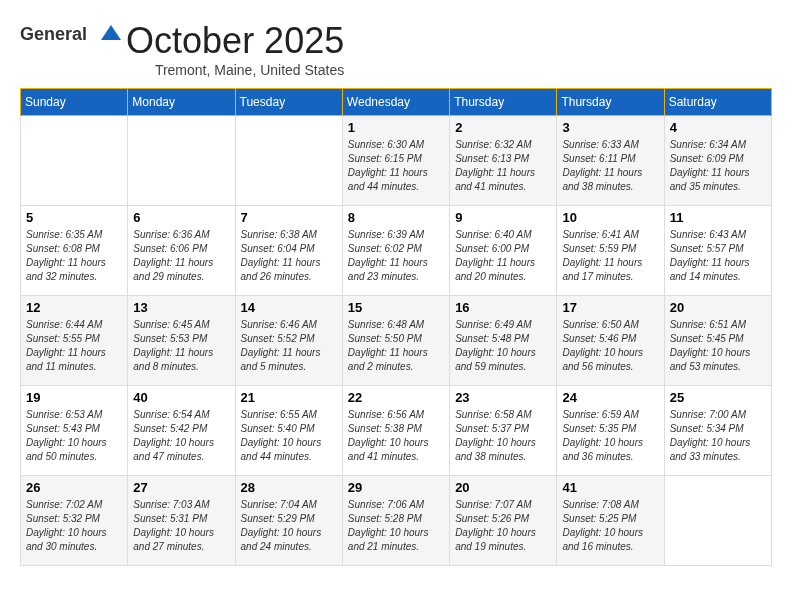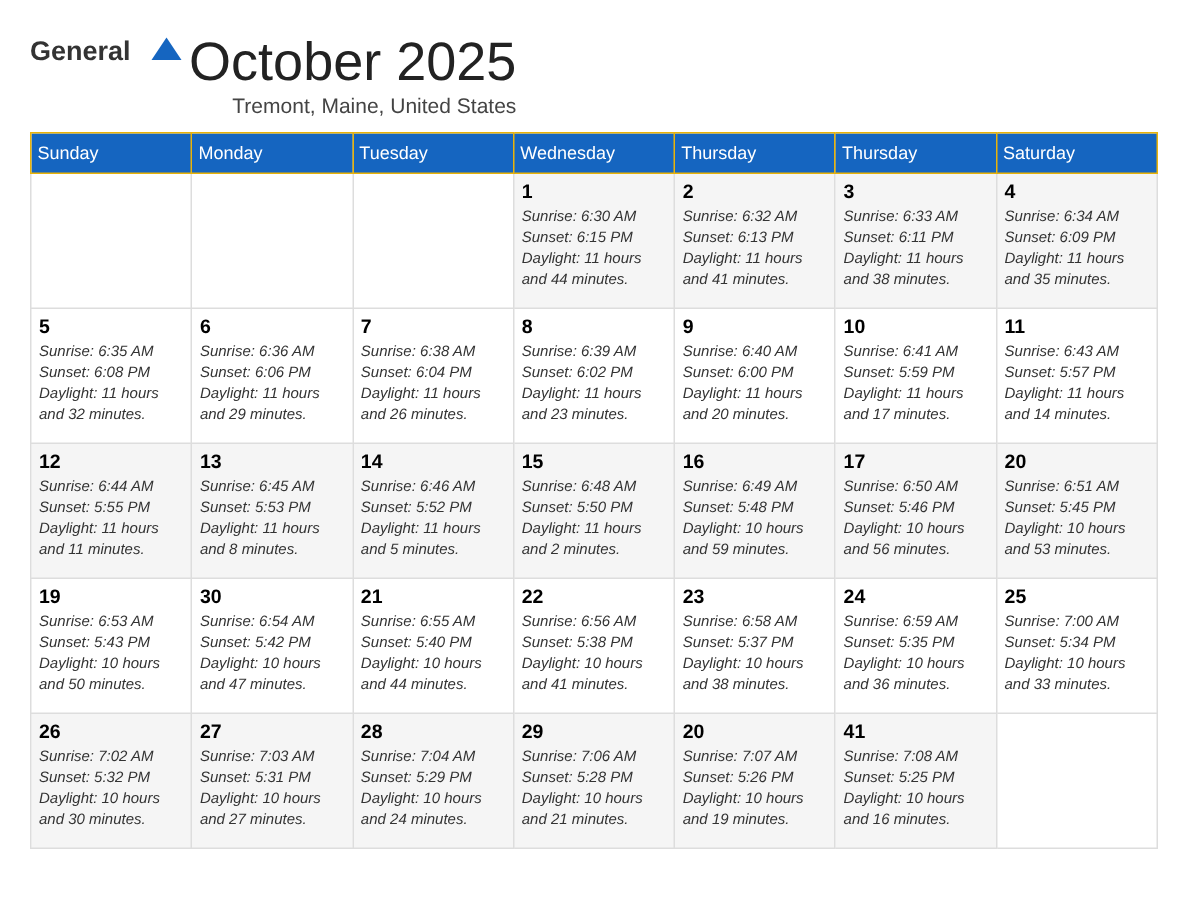--- a/index.html
+++ b/index.html
@@ -202,21 +202,21 @@
           <span class="day-num">20</span>
           <div class="day-info">Sunrise: 6:51 AM<br>Sunset: 5:45 PM<br>Daylight: 10 hours<br>and 53 minutes.</div>
         </td>
       </tr>
       <tr>
         <td>
           <span class="day-num">19</span>
           <div class="day-info">Sunrise: 6:53 AM<br>Sunset: 5:43 PM<br>Daylight: 10 hours<br>and 50 minutes.</div>
         </td>
         <td>
-          <span class="day-num">30</span>
+          <span class="day-num">40</span>
           <div class="day-info">Sunrise: 6:54 AM<br>Sunset: 5:42 PM<br>Daylight: 10 hours<br>and 47 minutes.</div>
         </td>
         <td>
           <span class="day-num">21</span>
           <div class="day-info">Sunrise: 6:55 AM<br>Sunset: 5:40 PM<br>Daylight: 10 hours<br>and 44 minutes.</div>
         </td>
         <td>
           <span class="day-num">22</span>
           <div class="day-info">Sunrise: 6:56 AM<br>Sunset: 5:38 PM<br>Daylight: 10 hours<br>and 41 minutes.</div>
         </td>

